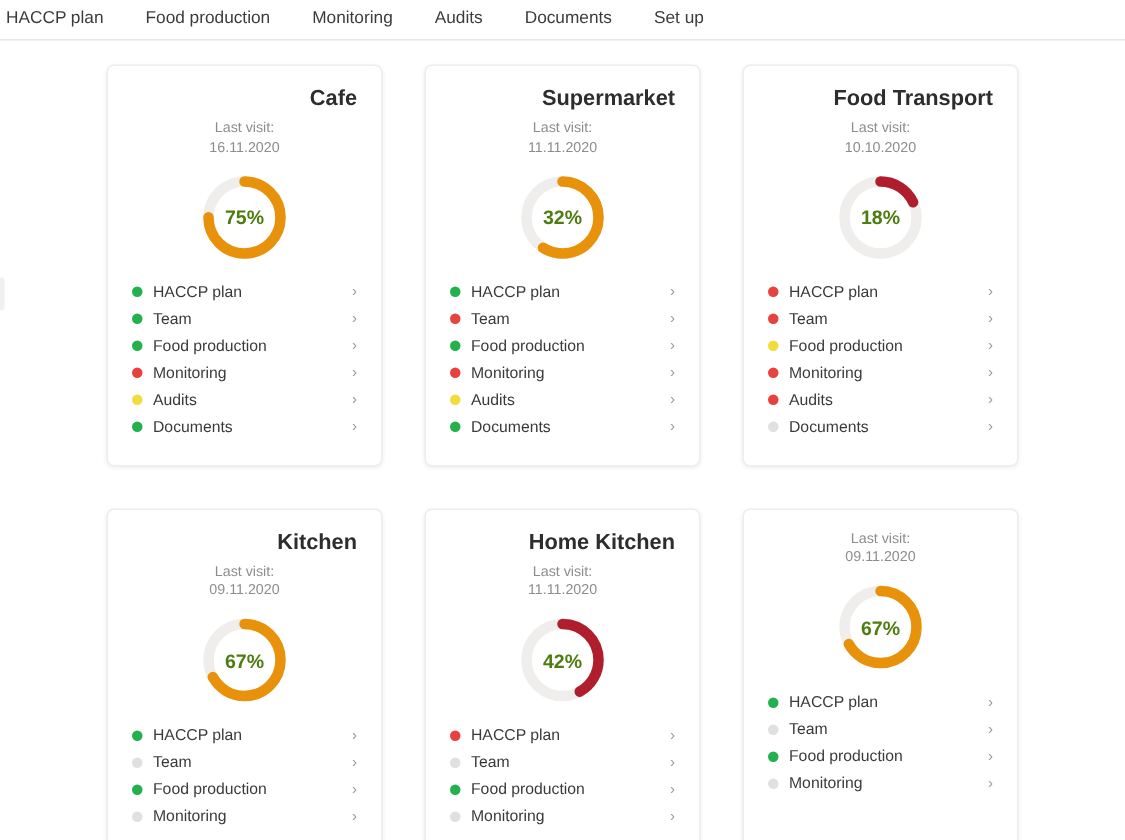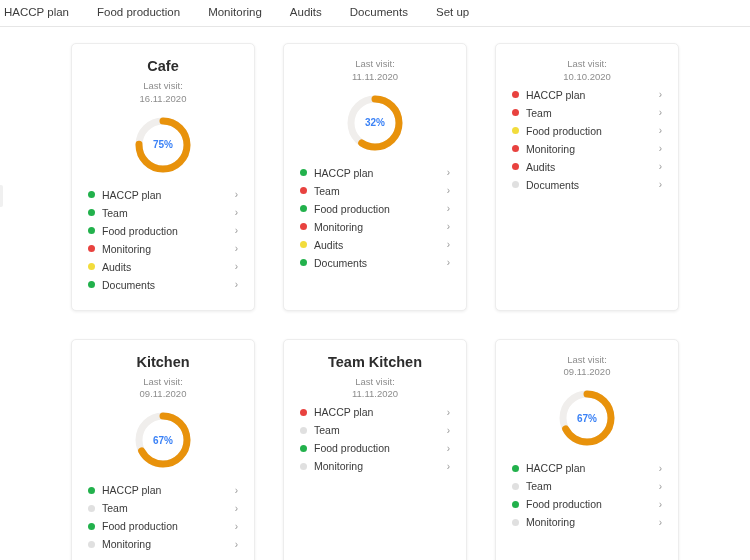--- a/index.html
+++ b/index.html
@@ -41,21 +41,21 @@
   }
   .card {
     width: 184px;
     background: #ffffff;
     border: 1px solid #ededed;
     border-radius: 5px;
     box-shadow: 0 1px 3px rgba(0,0,0,0.07);
     padding: 14px 16px 16px 16px;
   }
   .card-title {
-    text-align: center;
+    text-align: right;
     font-size: 14.5px;
     font-weight: bold;
     color: #2d2d2d;
     margin-bottom: 6px;
   }
   .card-visit {
     text-align: center;
     font-size: 9.5px;
     color: #8d8d8d;
     line-height: 1.35;
@@ -72,23 +72,23 @@
     width: 62px;
     height: 62px;
   }
   .donut svg { display: block; transform: rotate(-90deg); }
   .donut .pct {
     position: absolute;
     inset: 0;
     display: flex;
     align-items: center;
     justify-content: center;
-    font-size: 10px;
+    font-size: 13px;
     font-weight: bold;
-    color: #3b82f6;
+    color: #4d7c0f;
   }
 
   
   .items { margin-top: 2px; }
   .item-row {
     display: flex;
     align-items: center;
     padding: 3px 0;
     cursor: pointer;
   }
@@ -176,20 +176,21 @@
           <span class="chev">›</span>
         </div>
         <div class="item-row">
           <span class="dot" style="background: rgb(34, 177, 76);"></span>
           <span class="item-label">Documents</span>
           <span class="chev">›</span>
         </div>
       </div>
     </div>
     <div class="card">
+      <div class="card-title">Supermarket</div>
       <div class="card-visit">
         <div>Last visit:</div>
         <div>11.11.2020</div>
       </div>
       <div class="donut-wrap">
         <div class="donut">
           <svg width="62" height="62" viewBox="0 0 62 62">
             <circle cx="31" cy="31" r="24" fill="none" stroke="#f0eeec" stroke-width="7"></circle>
             <circle cx="31" cy="31" r="24" fill="none" stroke="#e8920b" stroke-width="7" stroke-linecap="round" stroke-dasharray="88.97 61.83"></circle>
           </svg>
@@ -223,24 +224,34 @@
           <span class="chev">›</span>
         </div>
         <div class="item-row">
           <span class="dot" style="background: rgb(34, 177, 76);"></span>
           <span class="item-label">Documents</span>
           <span class="chev">›</span>
         </div>
       </div>
     </div>
     <div class="card">
+      <div class="card-title">Food Transport</div>
       <div class="card-visit">
         <div>Last visit:</div>
         <div>10.10.2020</div>
       </div>
+      <div class="donut-wrap">
+        <div class="donut">
+          <svg width="62" height="62" viewBox="0 0 62 62">
+            <circle cx="31" cy="31" r="24" fill="none" stroke="#f0eeec" stroke-width="7"></circle>
+            <circle cx="31" cy="31" r="24" fill="none" stroke="#b01e2e" stroke-width="7" stroke-linecap="round" stroke-dasharray="27.14 123.65"></circle>
+          </svg>
+          <div class="pct">18%</div>
+        </div>
+      </div>
       <div class="items">
         <div class="item-row">
           <span class="dot" style="background: rgb(232, 66, 63);"></span>
           <span class="item-label">HACCP plan</span>
           <span class="chev">›</span>
         </div>
         <div class="item-row">
           <span class="dot" style="background: rgb(232, 66, 63);"></span>
           <span class="item-label">Team</span>
           <span class="chev">›</span>
@@ -299,25 +310,34 @@
           <span class="chev">›</span>
         </div>
         <div class="item-row">
           <span class="dot" style="background: rgb(224, 224, 224);"></span>
           <span class="item-label">Monitoring</span>
           <span class="chev">›</span>
         </div>
       </div>
     </div>
     <div class="card">
-      <div class="card-title">Team Kitchen</div>
+      <div class="card-title">Home Kitchen</div>
       <div class="card-visit">
         <div>Last visit:</div>
         <div>11.11.2020</div>
       </div>
+      <div class="donut-wrap">
+        <div class="donut">
+          <svg width="62" height="62" viewBox="0 0 62 62">
+            <circle cx="31" cy="31" r="24" fill="none" stroke="#f0eeec" stroke-width="7"></circle>
+            <circle cx="31" cy="31" r="24" fill="none" stroke="#b01e2e" stroke-width="7" stroke-linecap="round" stroke-dasharray="63.33 87.46"></circle>
+          </svg>
+          <div class="pct">42%</div>
+        </div>
+      </div>
       <div class="items">
         <div class="item-row">
           <span class="dot" style="background: rgb(232, 66, 63);"></span>
           <span class="item-label">HACCP plan</span>
           <span class="chev">›</span>
         </div>
         <div class="item-row">
           <span class="dot" style="background: rgb(224, 224, 224);"></span>
           <span class="item-label">Team</span>
           <span class="chev">›</span>

